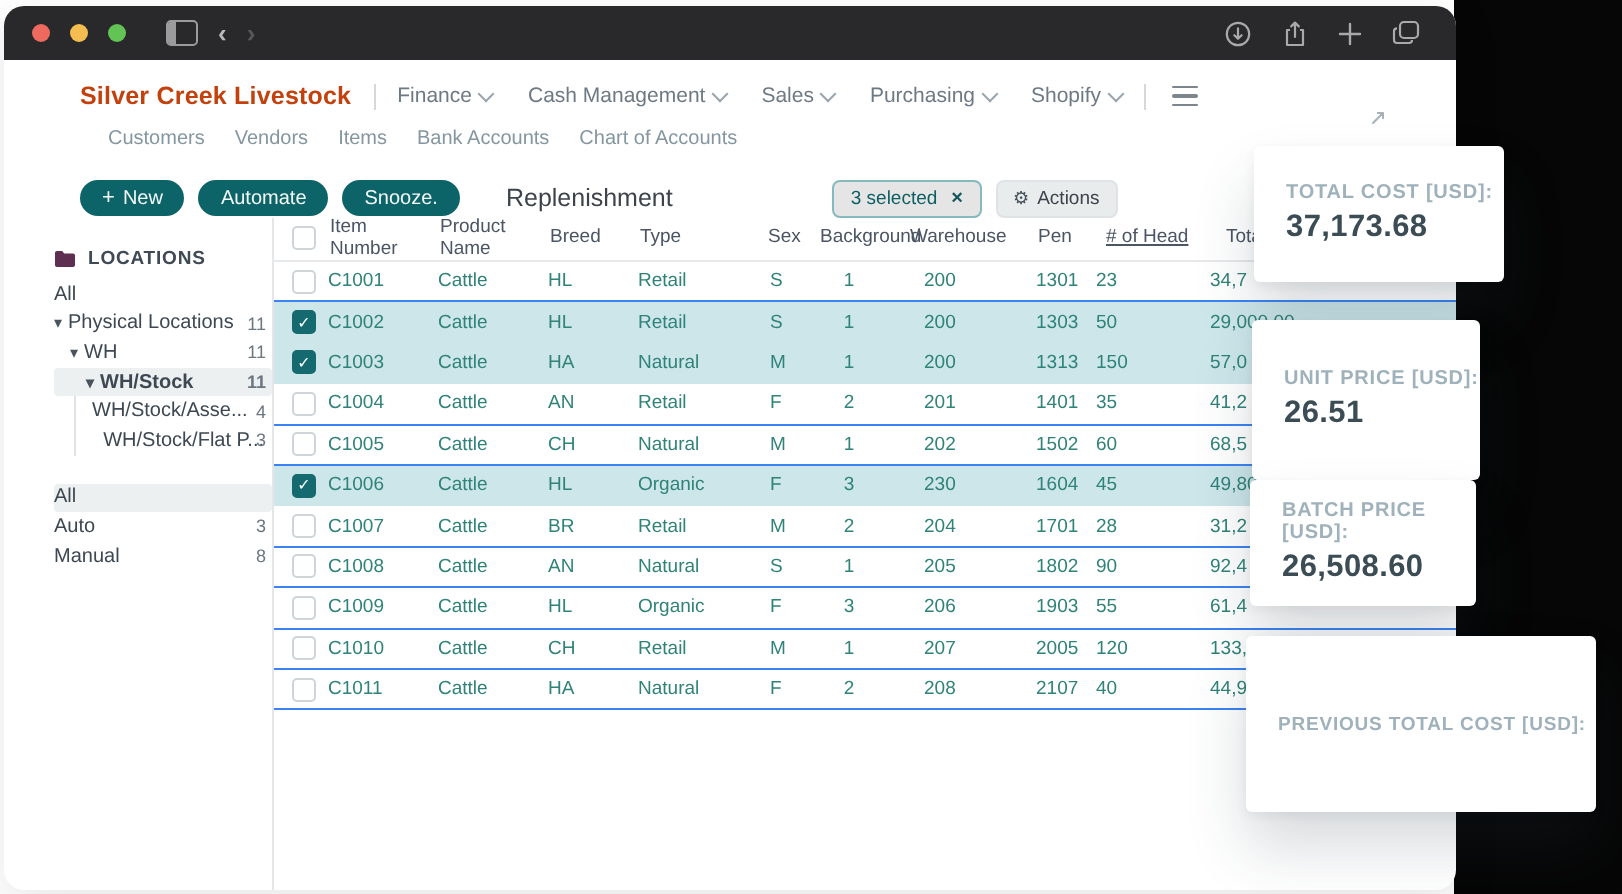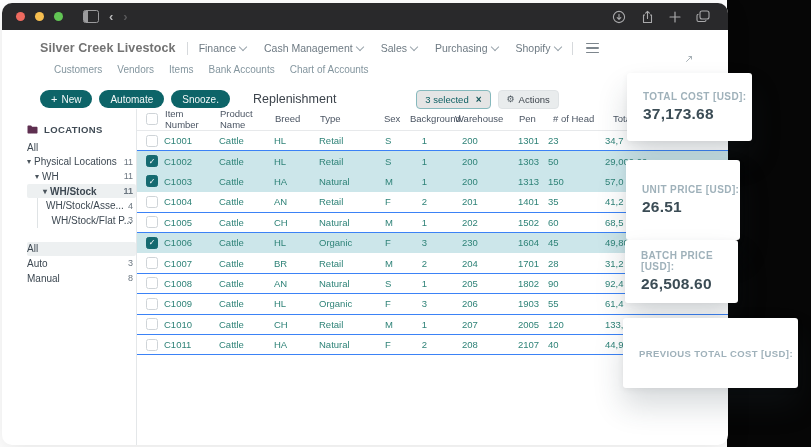--- a/index.html
+++ b/index.html
@@ -26,21 +26,21 @@
   .tb-ico{display:inline-flex;align-items:center;justify-content:center;color:#a9a9ab;}
   .tb-spacer{flex:1;}
   .tb-right{display:flex;gap:15px;align-items:center;margin-right:4px;}
   .sidebar-toggle{width:14px;height:11px;border:1.3px solid #9b9b9d;border-radius:2.5px;position:relative;margin-left:10px;}
   .sidebar-toggle::before{content:"";position:absolute;left:0;top:0;bottom:0;width:4px;background:#9b9b9d;border-radius:1px 0 0 1px;}
   .chev-nav{font-size:13px;line-height:1;color:#b9b9bb;font-weight:bold;}
   .chev-nav.fwd{color:#58585a;}
   
   .appbar{padding:8px 0 0 0;position:relative;}
   .appbar-row1{display:flex;align-items:center;padding-left:38px;height:20px;}
-  .brand{font-size:12.5px;font-weight:bold;color:#737373;letter-spacing:.1px;}
+  .brand{font-size:12.5px;font-weight:bold;color:#c2410c;letter-spacing:.1px;}
   .hdiv{width:1px;height:13px;background:#d6d9dc;margin:0 11px;}
   .nav{display:flex;align-items:center;gap:18px;}
   .nav-item{display:flex;align-items:center;gap:4px;font-size:10.5px;color:#6e7a83;cursor:pointer;}
   .chev{width:5px;height:5px;border-right:1.2px solid #9aa5ac;border-bottom:1.2px solid #9aa5ac;transform:rotate(45deg);margin-top:-3px;}
   .burger{width:13px;display:flex;flex-direction:column;gap:3px;margin-left:2px;}
   .burger i{display:block;height:1.4px;background:#7d868d;border-radius:1px;}
   .appbar-row2{display:flex;align-items:center;gap:15px;padding-left:52px;height:18px;margin-top:2px;}
   .subnav-item{font-size:10px;color:#84969f;cursor:pointer;}
   .expand-ico{position:absolute;right:34px;top:24px;}
   
@@ -81,21 +81,21 @@
   
   .tablezone{position:absolute;left:135px;top:0;right:0;bottom:0;}
   .trow{
     display:grid;
     grid-template-columns:24px 55px 55px 45px 63px 27px 45px 64px 30px 57px 1fr;
     align-items:center;padding-left:3px;
   }
   .thead{height:23px;border-bottom:1px solid #e7e9eb;color:#4b5563;font-size:9.5px;}
   .thead .hc{padding-left:1px;}
   .thead .hc.c5{padding-left:2px;}
-  .thead .hc.c9{padding-left:5px;}
+  .thead .hc.c9{padding-left:5px;text-decoration:underline;}
   .thead .hc.c10{padding-left:8px;}
   .tbody .trow{height:19.4px;border-bottom:1px solid #3b82f6;color:#2f8378;font-size:9.5px;}
   .tbody .trow.hl{background:#cce6ea;border-bottom-color:#cce6ea;}
   .cell{white-space:nowrap;overflow:hidden;}
   .cell.sex{padding-left:3px;}
   .cell.bg{text-align:center;padding-right:14px;}
   .cell.wh{padding-left:8px;}
   .cell.head{padding-left:0;}
   .cell.total{padding-left:0;}
   .cb{width:10px;height:10px;border:1px solid #cfd4d8;border-radius:2.5px;background:#fff;margin-left:6px;
@@ -105,21 +105,21 @@
   .card{
     position:absolute;background:#ffffff;border-radius:3px;
     box-shadow:0 18px 30px rgba(40,55,65,.18), 0 2px 6px rgba(0,0,0,.06);
     display:flex;flex-direction:column;justify-content:center;padding-left:16px;box-sizing:border-box;
   }
   .card .lbl{font-size:10px;letter-spacing:.4px;color:#9fb1ba;font-weight:bold;}
   .card .val{font-size:15.5px;font-weight:bold;color:#3b4c55;margin-top:3px;letter-spacing:.2px;}
   .card1{left:627px;top:73px;width:125px;height:68px;}
   .card2{left:626px;top:160px;width:114px;height:80px;}
   .card3{left:625px;top:240px;width:113px;height:63px;}
-  .card4{left:623px;top:318px;width:175px;height:70px;}
+  .card4{left:623px;top:318px;width:175px;height:88px;}
   .card4 .lbl{font-size:9.5px;}
   svg{display:block;}
 </style>
 </head>
 <body>
 
 <div class="backdrop"></div>
 
 <div class="window">
 

